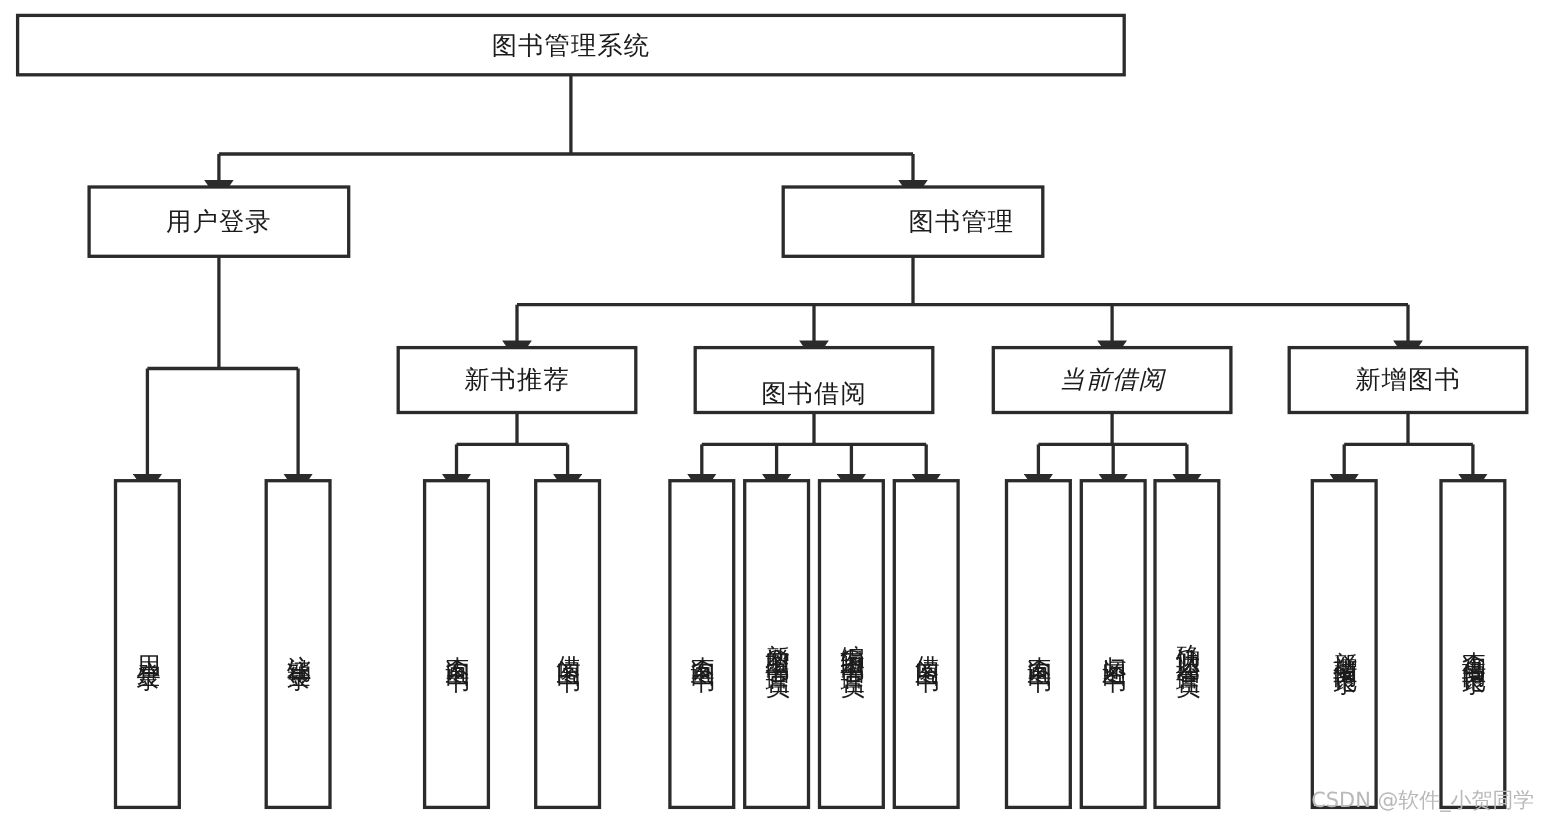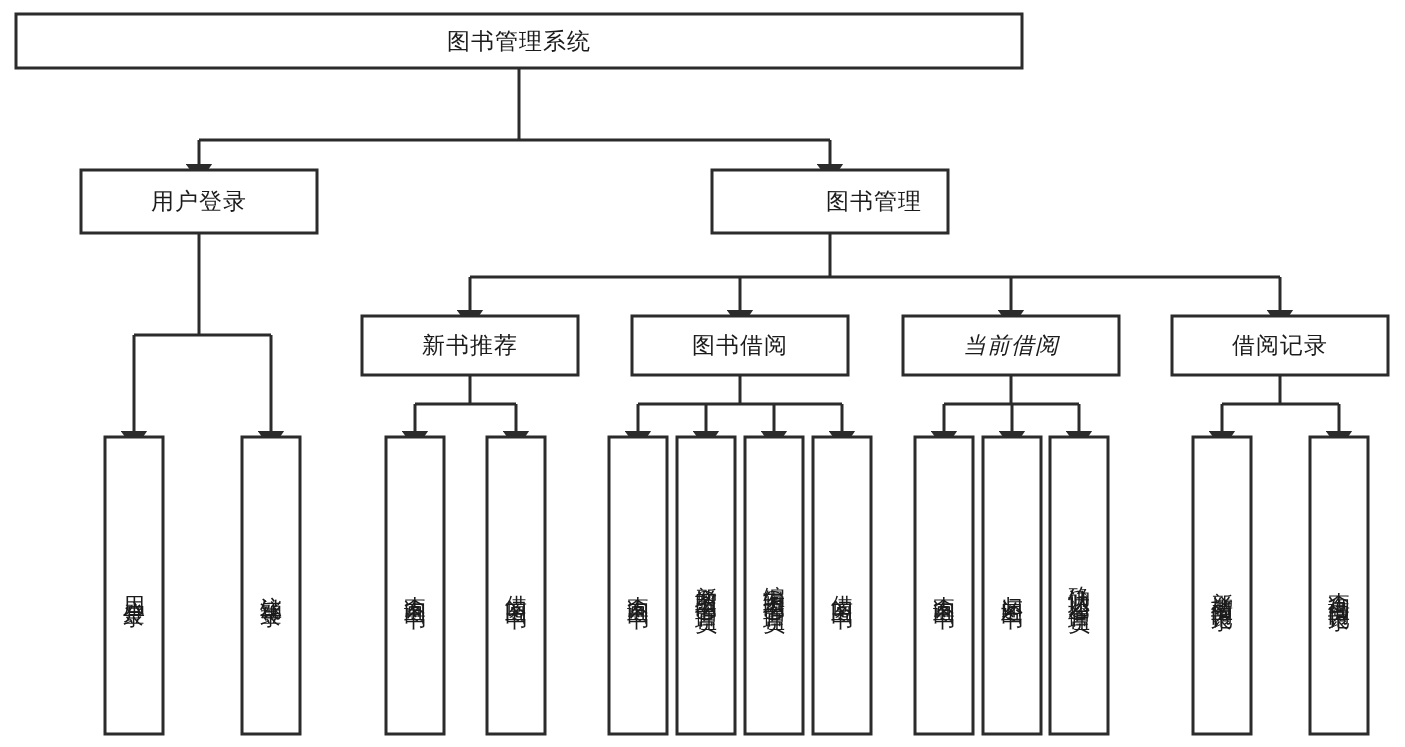--- a/index.html
+++ b/index.html
@@ -127,28 +127,28 @@
       </div>
       <div class="hlabel-wrap" style="left: 81px; top: 170px; width: 236px; height: 63px;">
         <div class="hlabel">用户登录</div>
       </div>
       <div class="hlabel-wrap" style="left: 712px; top: 170px; width: 236px; height: 63px; padding-left: 44px;">
         <div class="hlabel">图书管理</div>
       </div>
       <div class="hlabel-wrap" style="left: 362px; top: 316px; width: 216px; height: 59px; justify-content: center;">
         <div class="hlabel">新书推荐</div>
       </div>
-      <div class="hlabel-wrap" style="left: 632px; top: 316px; width: 216px; height: 59px; text-align: center;">
+      <div class="hlabel-wrap" style="left: 632px; top: 328px; width: 216px; height: 59px; text-align: center;">
         <div class="hlabel">图书借阅</div>
       </div>
       <div class="hlabel-wrap" style="left: 903px; top: 316px; width: 216px; height: 59px; font-style: italic;">
         <div class="hlabel">当前借阅</div>
       </div>
       <div class="hlabel-wrap" style="left: 1172px; top: 316px; width: 216px; height: 59px;">
-        <div class="hlabel">借阅记录</div>
+        <div class="hlabel">新增图书</div>
       </div>
       <div class="vlabel-wrap" style="left: 105px; top: 437px; width: 58px; height: 297px;">
         <div class="vlabel">用户登录</div>
       </div>
       <div class="vlabel-wrap" style="left: 242px; top: 437px; width: 58px; height: 297px;">
         <div class="vlabel">注销登录</div>
       </div>
       <div class="vlabel-wrap" style="left: 386px; top: 437px; width: 58px; height: 297px;">
         <div class="vlabel">查询图书</div>
       </div>
@@ -177,13 +177,14 @@
         <div class="vlabel">确认归还（管理员）</div>
       </div>
       <div class="vlabel-wrap" style="left: 1193px; top: 437px; width: 58px; height: 297px;">
         <div class="vlabel">新增借阅记录</div>
       </div>
       <div class="vlabel-wrap" style="left: 1310px; top: 437px; width: 58px; height: 297px;">
         <div class="vlabel">查询借阅记录</div>
       </div>
     </div>
 
+  <div class="watermark" style="left: 1192px; top: 715px;">CSDN @软件_小贺同学</div>
 </div>
 
 </body></html>

